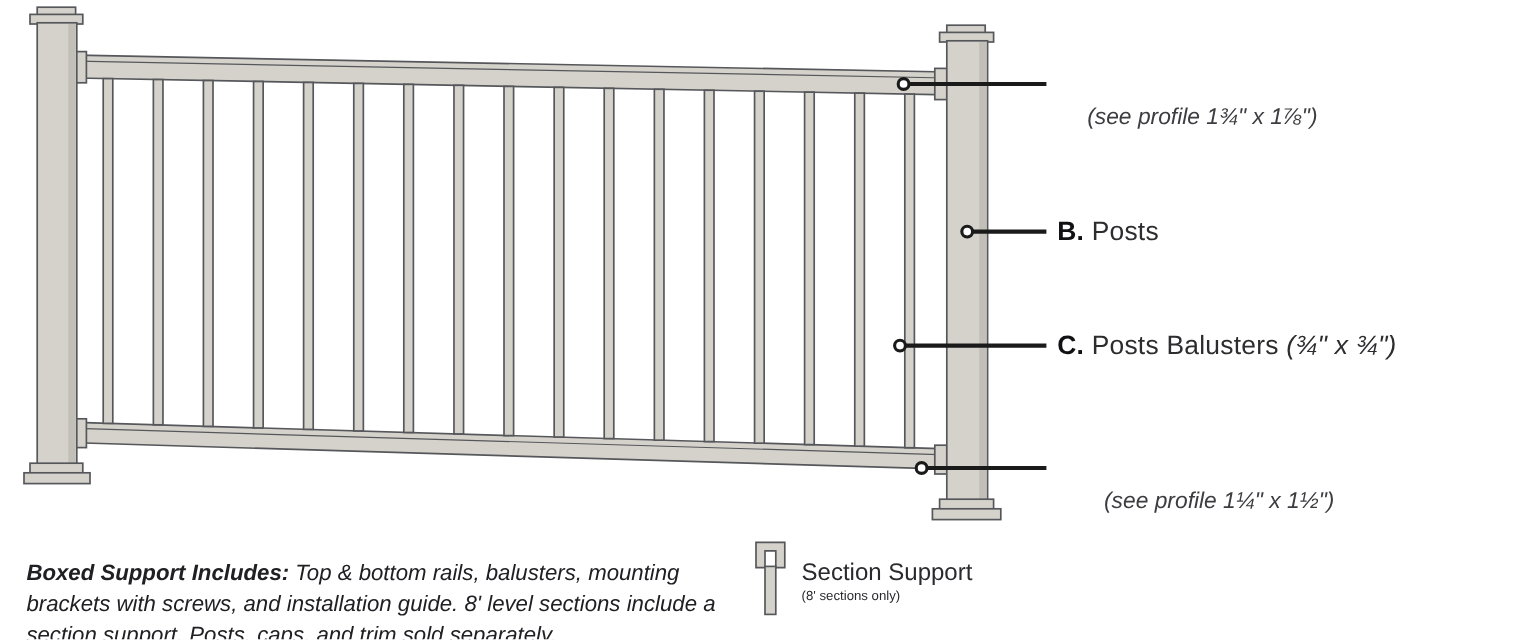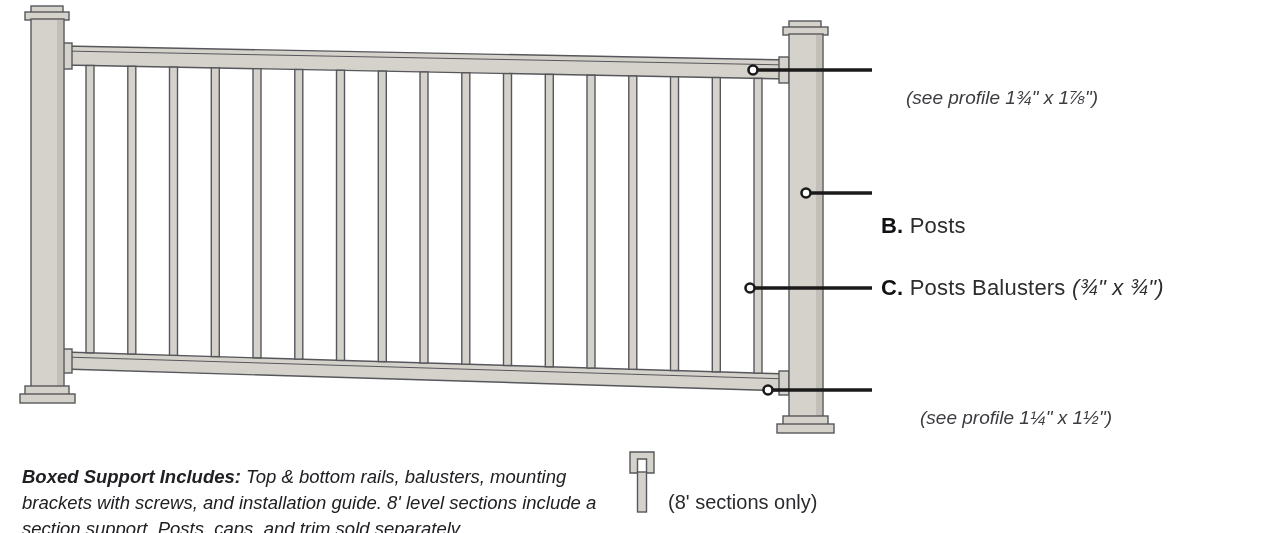--- a/index.html
+++ b/index.html
@@ -39,21 +39,21 @@
     font-size:18.5px;line-height:1.42;
     font-style:italic;color:#202024;
   }
   .footer-note .lead{font-weight:700;}
   .ss-label{
     position:absolute;left:668px;top:466px;
     font-size:20px;color:#2a2a2e;white-space:nowrap;
   }
   .ss-note{
     position:absolute;left:668px;top:491px;
-    font-size:20px;color:#2a2a2e;white-space:nowrap;
+    font-size:11px;color:#2a2a2e;white-space:nowrap;
   }
 </style>
 </head>
 <body>
 
 <div class="canvas">
 
   <svg width="1275" height="533" viewBox="0 0 1275 533">
 
     <g>
@@ -123,23 +123,24 @@
     </g>
 
     <g>
       <path class="piece" d="M630 452 h24 v21 h-7.5 v-14 h-9 v14 h-7.5 z"></path>
       <rect class="piece" x="637.5" y="472" width="9" height="40"></rect>
     </g>
   </svg>
 
   <div class="sub" style="left:906px;top:87px;">(see profile 1¾" x 1⅞")</div>
 
-  <div class="label" style="left:881px;top:180px;margin-top:33px;"><span class="clt">B.</span><span> Posts</span></div>
+  <div class="label" style="left:881px;top:180px;"><span class="clt">B.</span><span> Posts</span></div>
 
   <div class="label" style="left:881px;top:275px;"><span class="clt">C.</span><span> Posts Balusters </span><span class="ital">(¾" x ¾")</span></div>
 
   <div class="sub" style="left:920px;top:407px;">(see profile 1¼" x 1½")</div>
 
   <p class="footer-note"><span class="lead">Boxed Support Includes:</span><span> Top &amp; bottom rails, balusters, mounting brackets with screws, and installation guide. 8' level sections include a section support. Posts, caps, and trim sold separately.</span></p>
 
+  <div class="ss-label">Section Support</div>
   <div class="ss-note">(8' sections only)</div>
 
 </div>
 
 </body></html>

